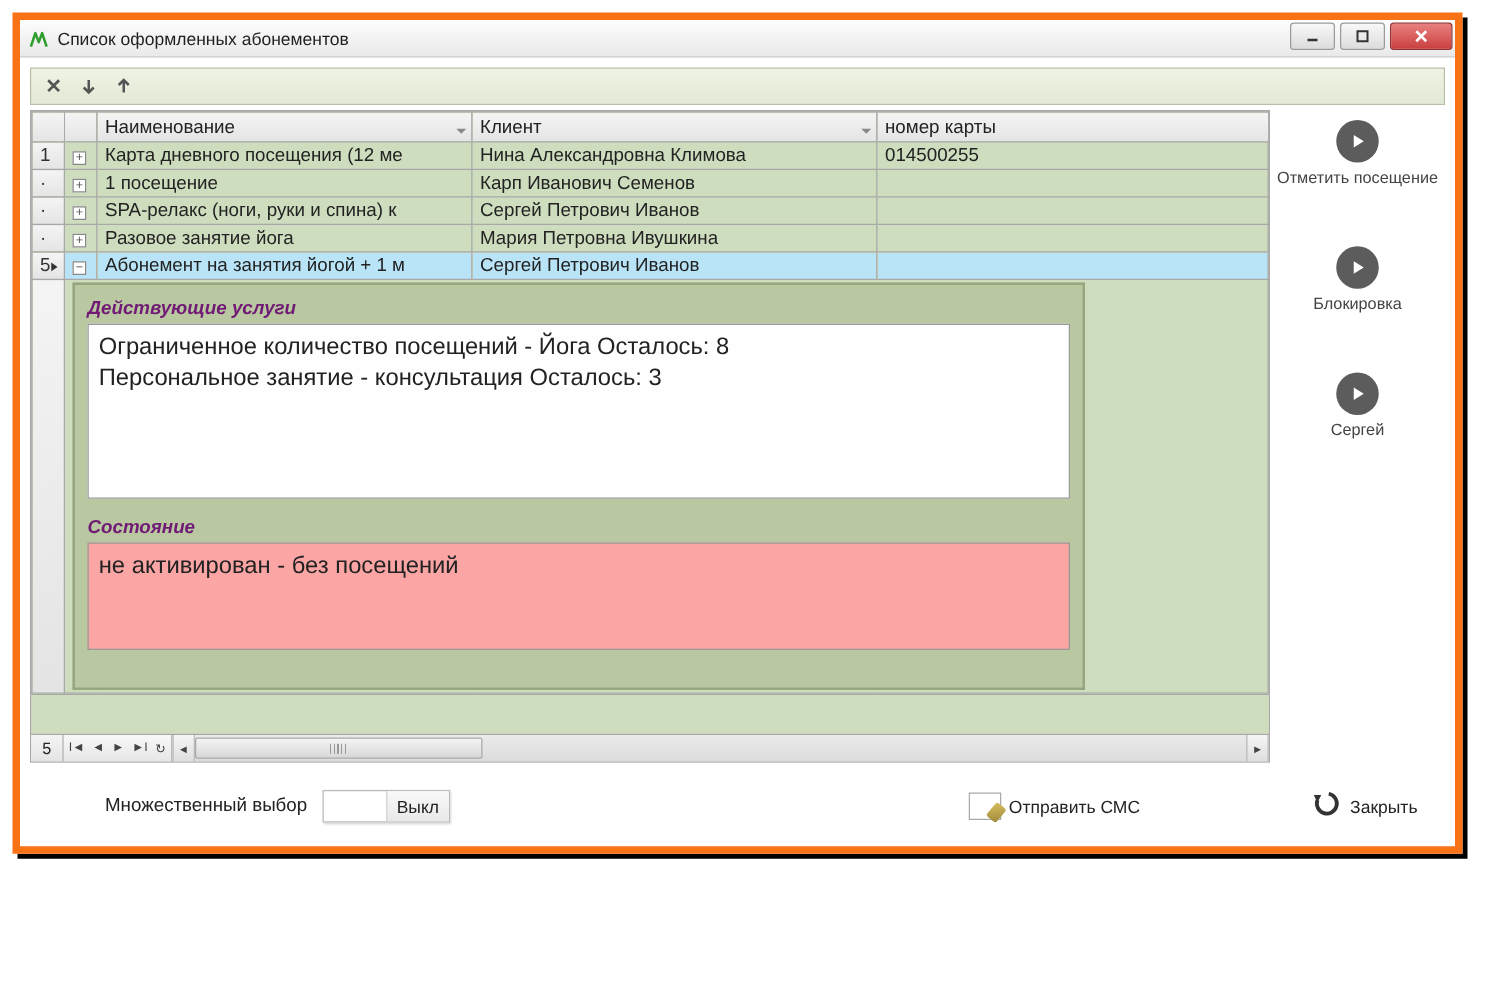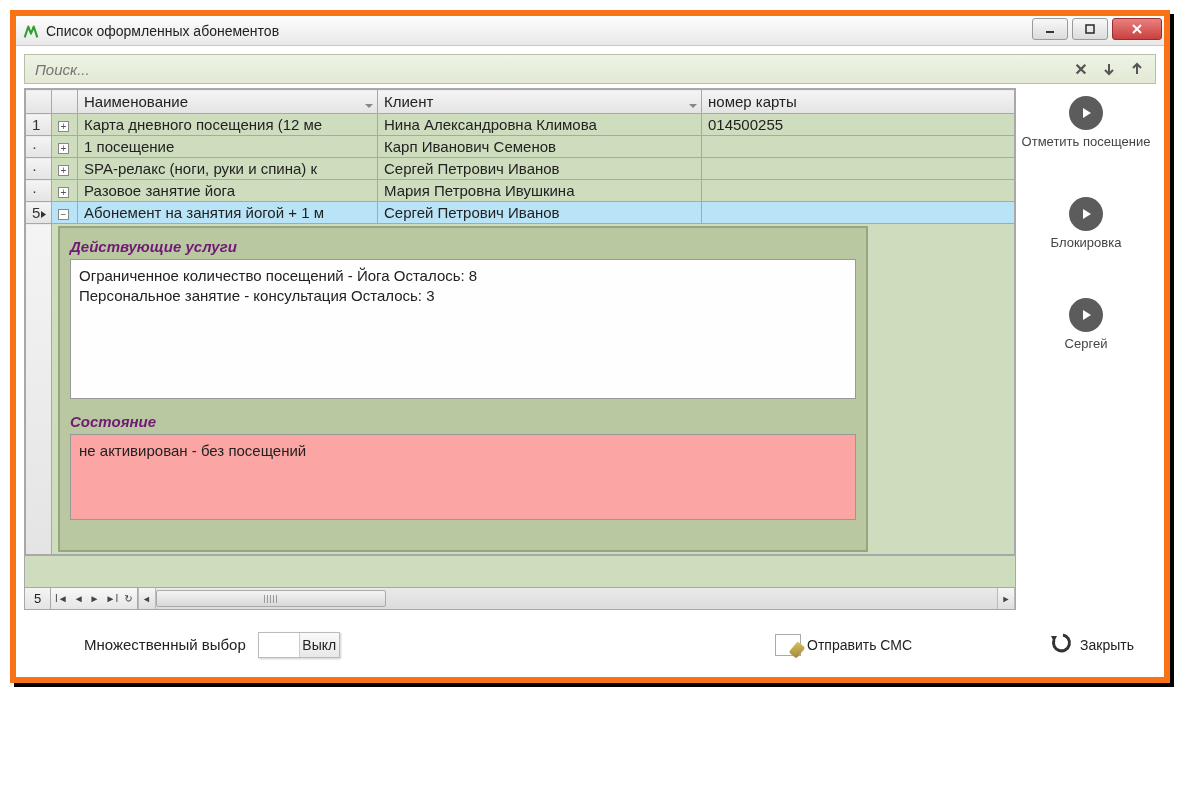--- a/index.html
+++ b/index.html
@@ -161,21 +161,21 @@
     font-style: italic;
     font-size: 15px;
     margin: 2px 0 4px 0;
   }
   .detail-box {
     background: #fefefe;
     border: 1px solid #999;
     padding: 6px 8px;
     margin-bottom: 14px;
   }
-  .detail-box div { font-size: 15px; line-height: 1.3; }
+  .detail-box div { font-size: 19px; line-height: 1.3; }
   .detail-box.services { height: 140px; }
   .detail-box.status { height: 86px; background: #fca5a5; }
   
   .grid-empty { height: 32px; background: #cfddbf; border-top: 1px solid #a8a8a8; }
   
   .grid-footer {
     display: flex; align-items: stretch;
     height: 22px;
     border-top: 1px solid #a8a8a8;
     background: #eee;
@@ -228,21 +228,21 @@
   }
   .multi-label { margin-left: 52px; font-size: 15px; }
   .toggle {
     margin-left: 6px;
     display: flex;
     border: 1px solid #bbb;
     box-shadow: 1px 1px 2px rgba(0,0,0,.2);
     height: 26px;
     background: #fff;
   }
-  .toggle .slot { width: 40px; display:flex; align-items:center; justify-content:center; font-size:14px; }
+  .toggle .slot { width: 50px; display:flex; align-items:center; justify-content:center; font-size:14px; }
   .toggle .slot.off { background: linear-gradient(#f9f9f9,#e8e8e8); border-left:1px solid #ccc; }
   .bb-spacer { flex: 1; }
   .sms-btn { display:flex; align-items:center; gap:6px; margin-right: 130px; cursor:pointer; }
   .sms-icon {
     width: 26px; height: 22px; position: relative;
     background: #fff; border: 1px solid #aaa;
   }
   .sms-icon::before {
     content:""; position:absolute; right:-2px; bottom:-2px;
     width: 10px; height: 14px;
@@ -282,21 +282,20 @@
         <svg width="12" height="12" viewBox="0 0 12 12">
               <path d="M2 2 L10 10 M10 2 L2 10" stroke="#fff" stroke-width="2"></path>
             </svg>
       </div>
     </div>
   </div>
 
   <div class="client">
 
     <div class="searchbar">
-      <input placeholder="Поиск..." style="">
       <div class="search-icn">✕</div>
       <div class="search-icn">
         <svg width="14" height="14" viewBox="0 0 14 14">
               <path d="M7 12 L7 2 M3 8 L7 12 L11 8" fill="none" stroke="#555" stroke-width="2"></path>
             </svg>
       </div>
       <div class="search-icn">
         <svg width="14" height="14" viewBox="0 0 14 14">
               <path d="M7 2 L7 12 M3 6 L7 2 L11 6" fill="none" stroke="#555" stroke-width="2"></path>
             </svg>

